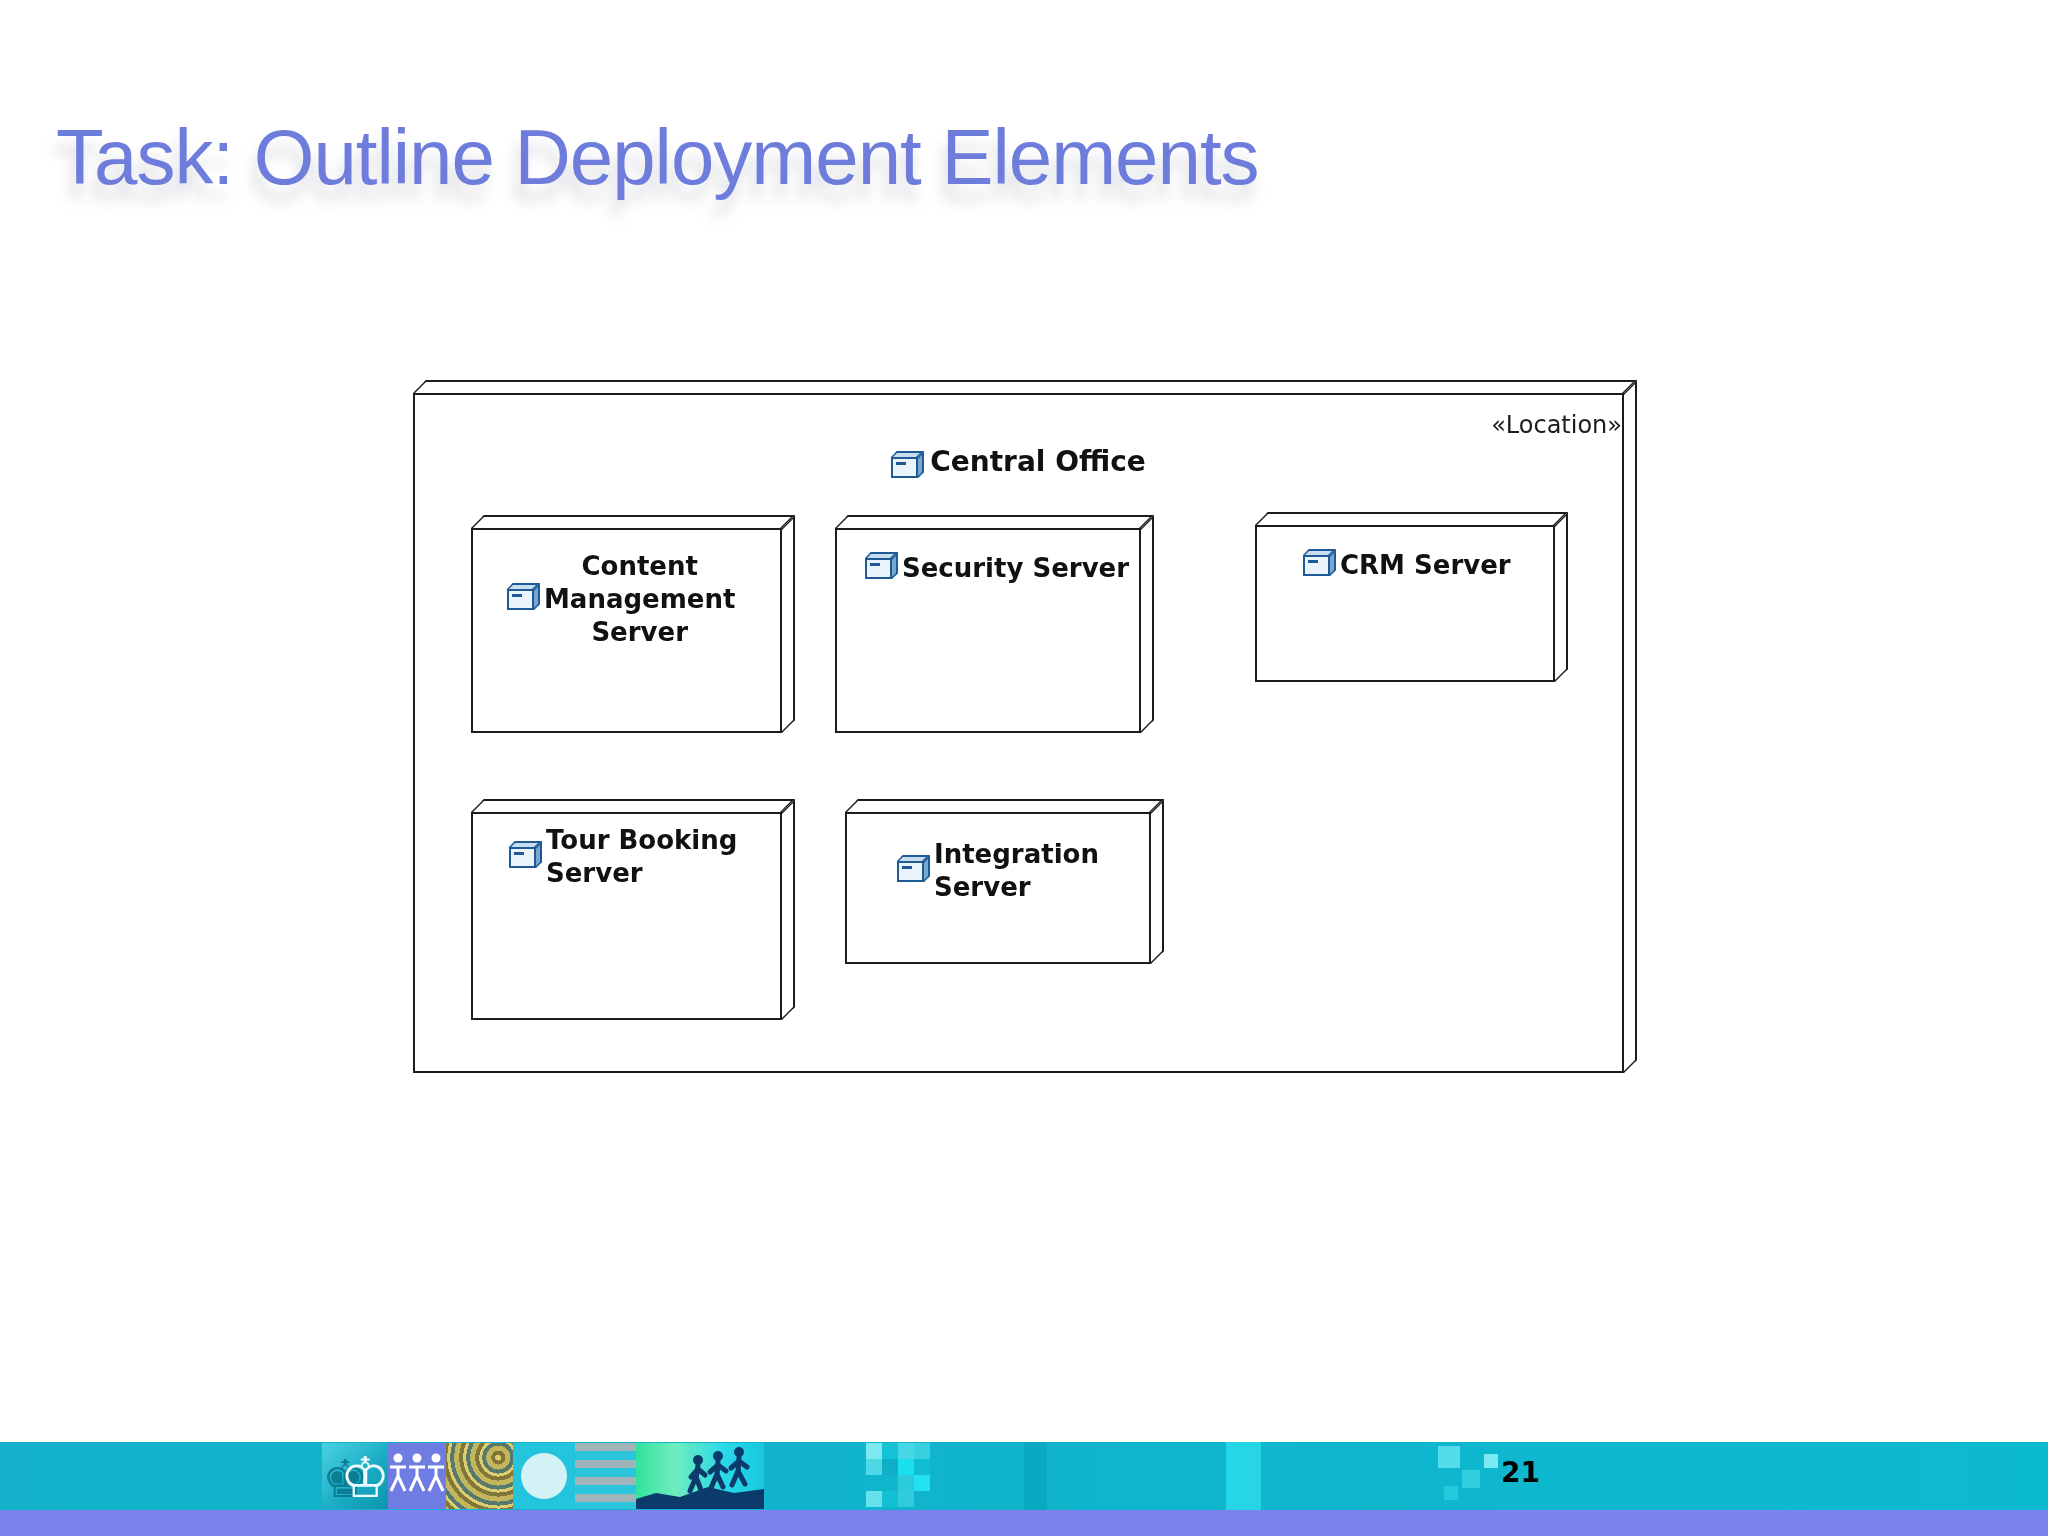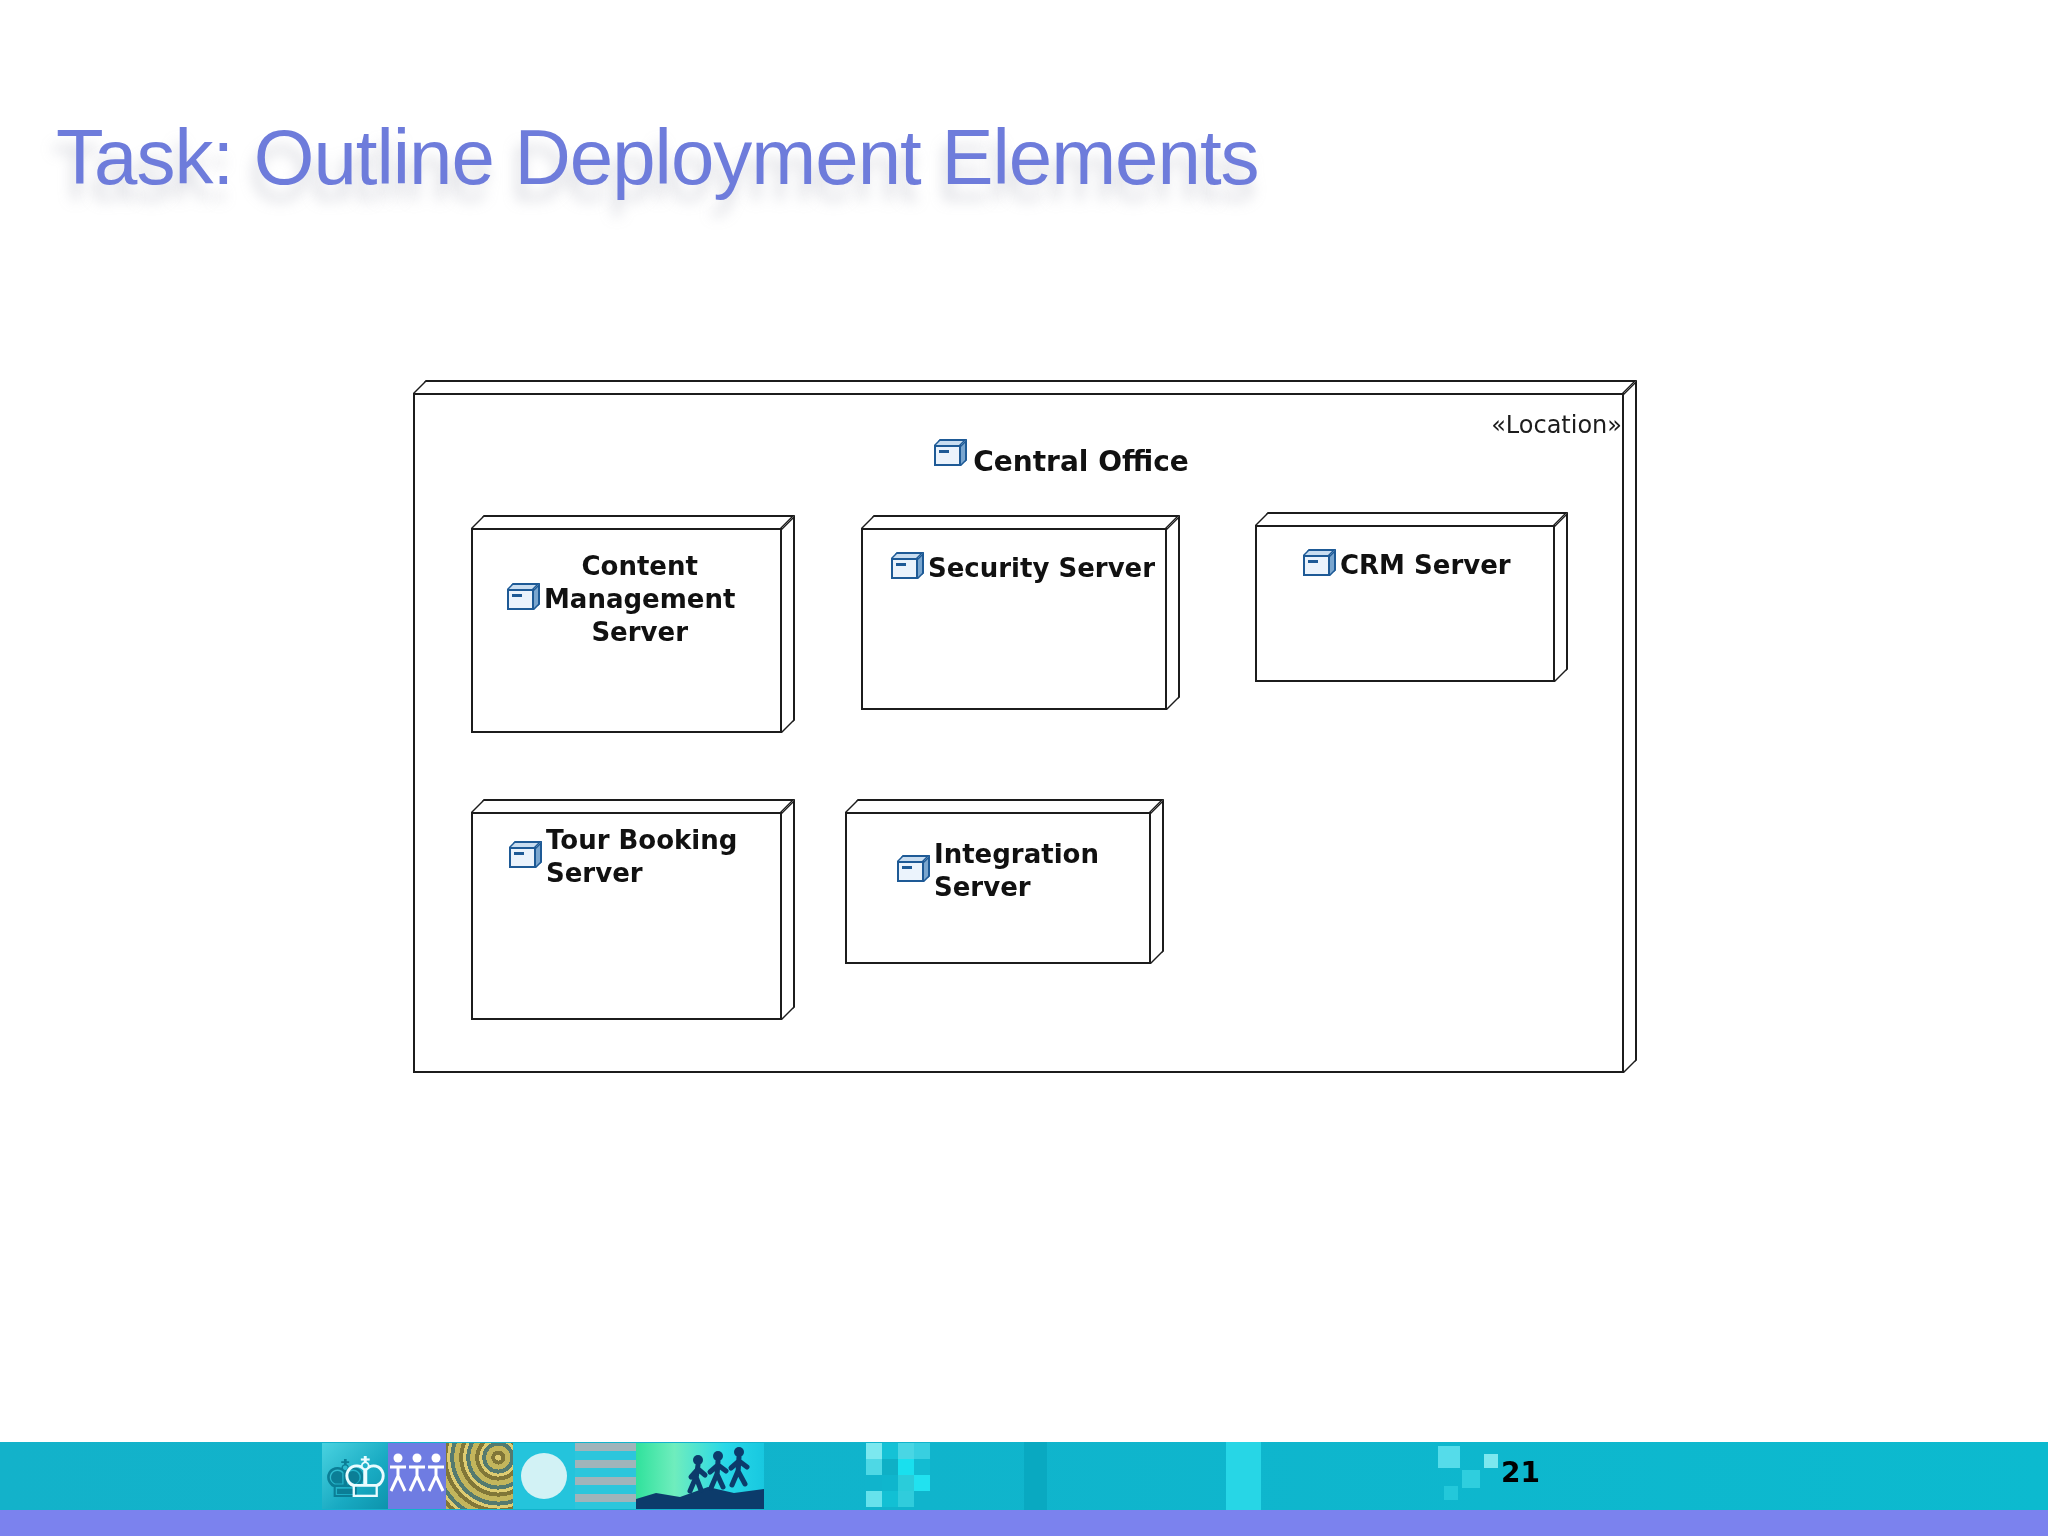--- a/index.html
+++ b/index.html
@@ -89,21 +89,21 @@
   .cube .dash {
     position:absolute; left:3px; top:3px; width:10px; height:3px; background:#1e5a96;
   }
 
   .loc-stereotype {
     position:absolute; left:0; top:16px; width:100%; text-align:right;
     font-size:24px; color:#1c1c1c;
   }
   .loc-name-row {
     position:absolute; left:0; top:50px; width:100%;
-    display:flex; justify-content:center; align-items:flex-start; gap:12px;padding-left:43px;
+    display:flex; justify-content:center; align-items:flex-end; gap:12px;
   }
   .loc-name { font-size:28px; font-weight:bold; color:#111; }
 
   .node-head { position:absolute; display:flex; align-items:center; gap:10px; z-index:1; }
   .node-label { font-size:26px; font-weight:bold; color:#111; line-height:33px; white-space:nowrap; }
   .node-label.center { text-align:center; }
   .node-label.left { text-align:left; }
 
   
   .teal-bar {
@@ -181,21 +181,21 @@
             <span class="dash"></span>
           </span>
         <div class="node-label center">
           <div>Content</div>
           <div>Management</div>
           <div>Server</div>
         </div>
       </div>
     </div>
 
-    <div class="n3" style="left:446px; top:133px; width:306px; height:182px;">
+    <div class="n3" style="left:420px; top:133px; width:306px; height:205px;">
       <div class="node-head" style="left:28px; top:22px;">
         <span class="cube">
             <span class="dash"></span>
           </span>
         <div class="node-label">
           <div>Security Server</div>
         </div>
       </div>
     </div>
 

